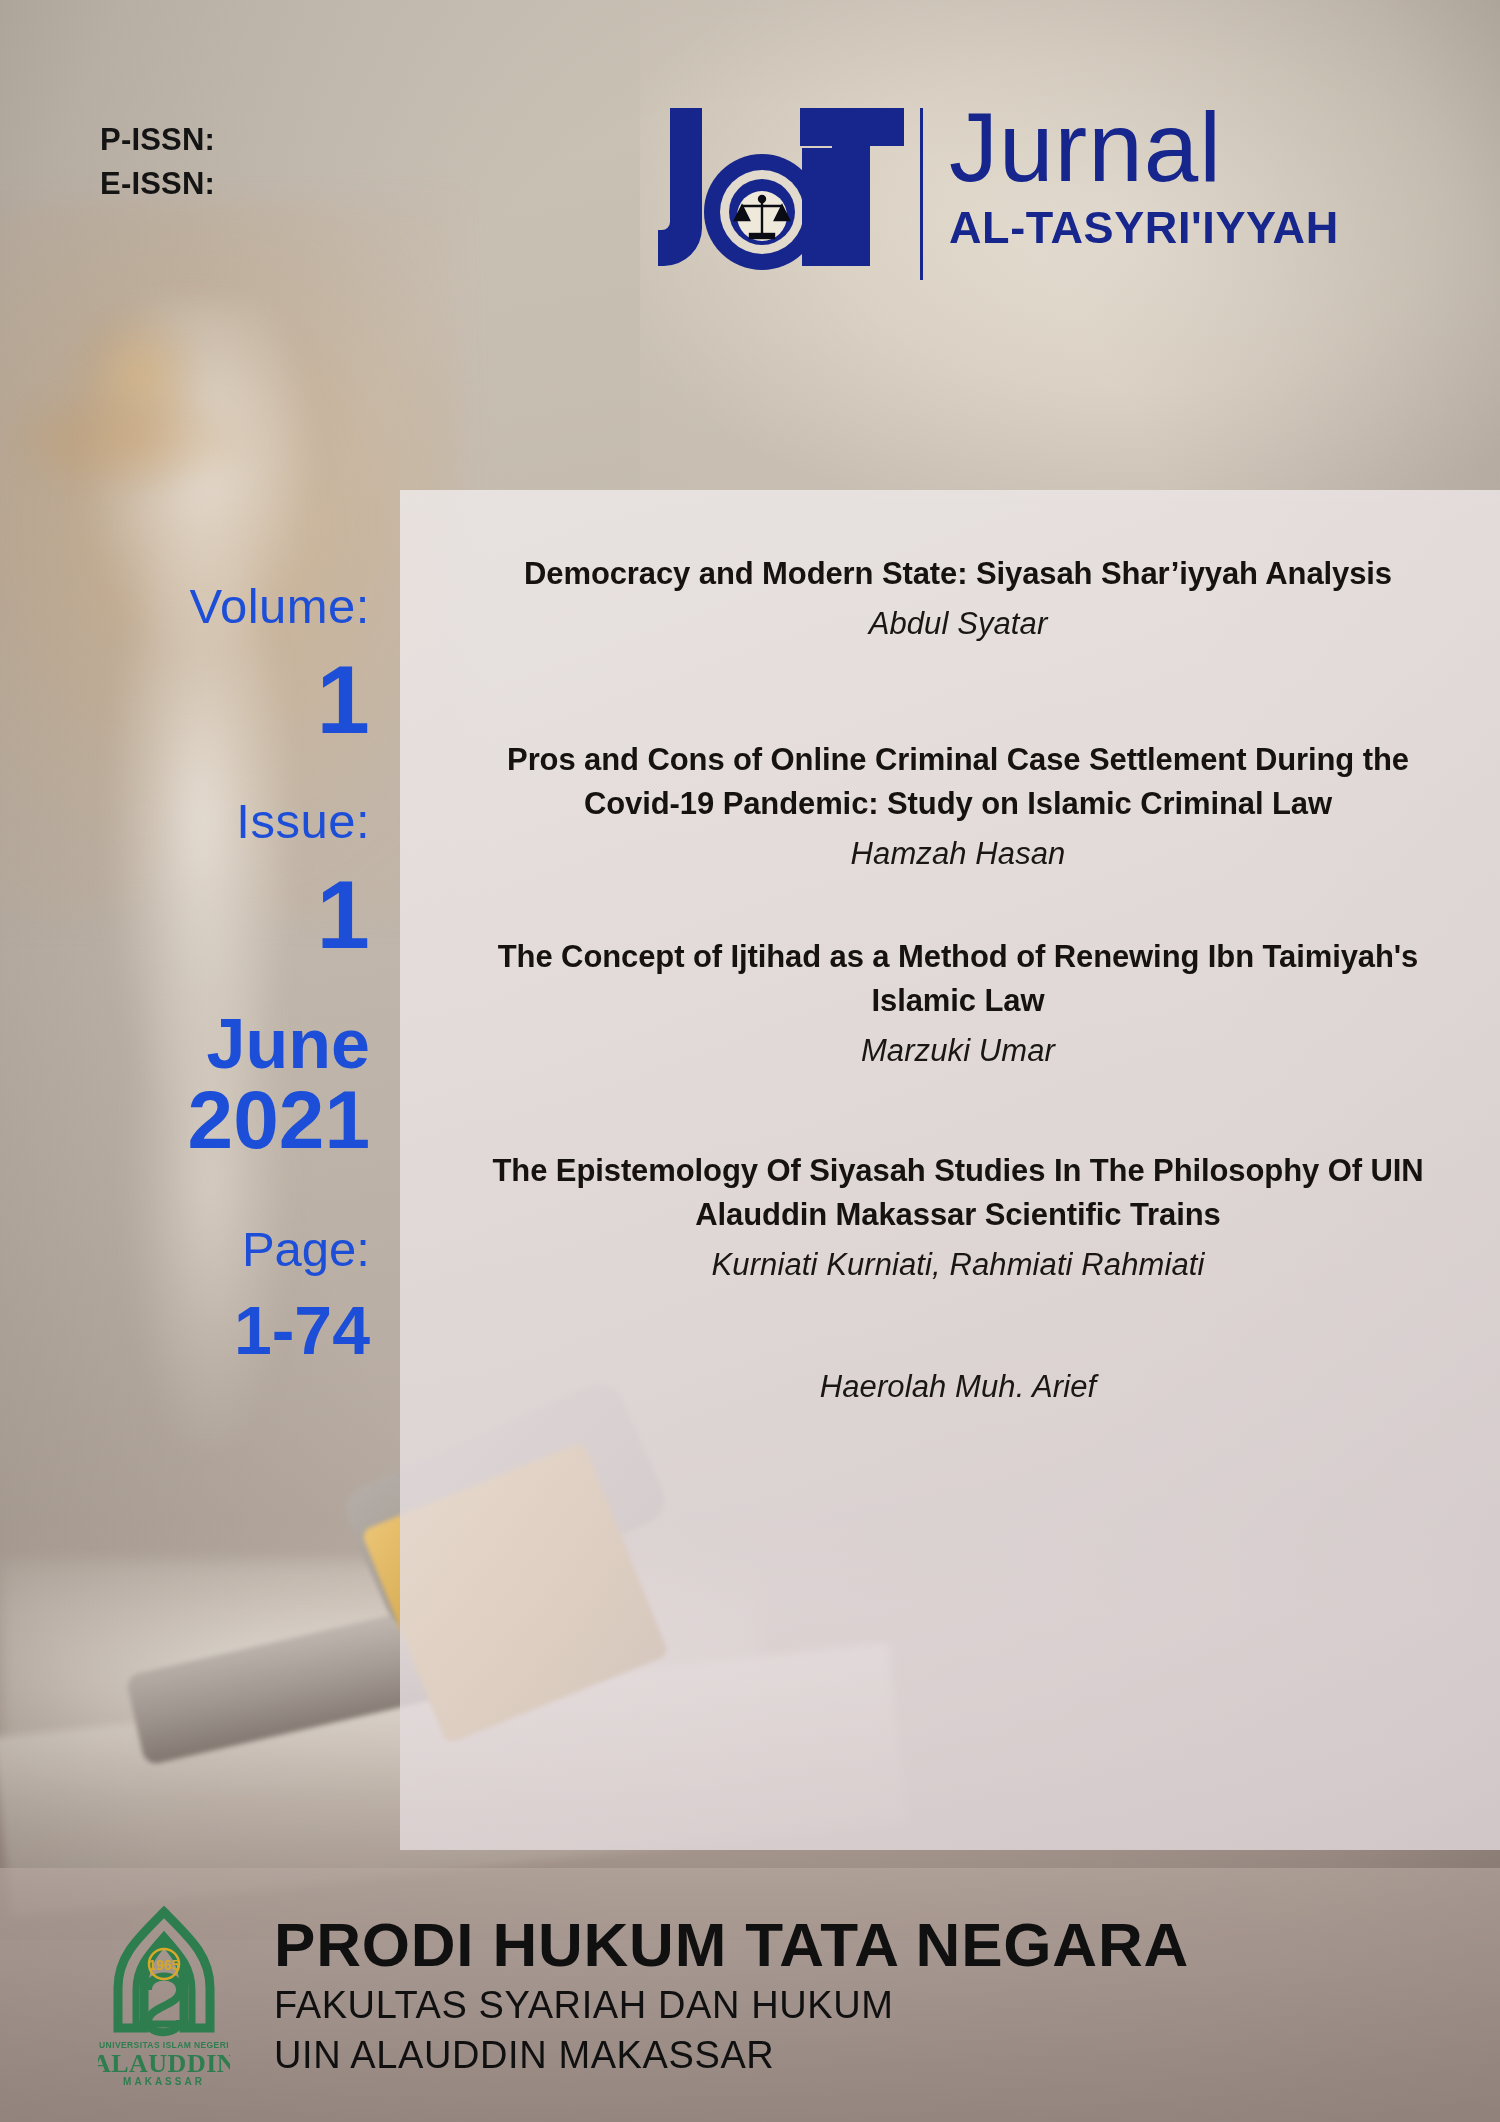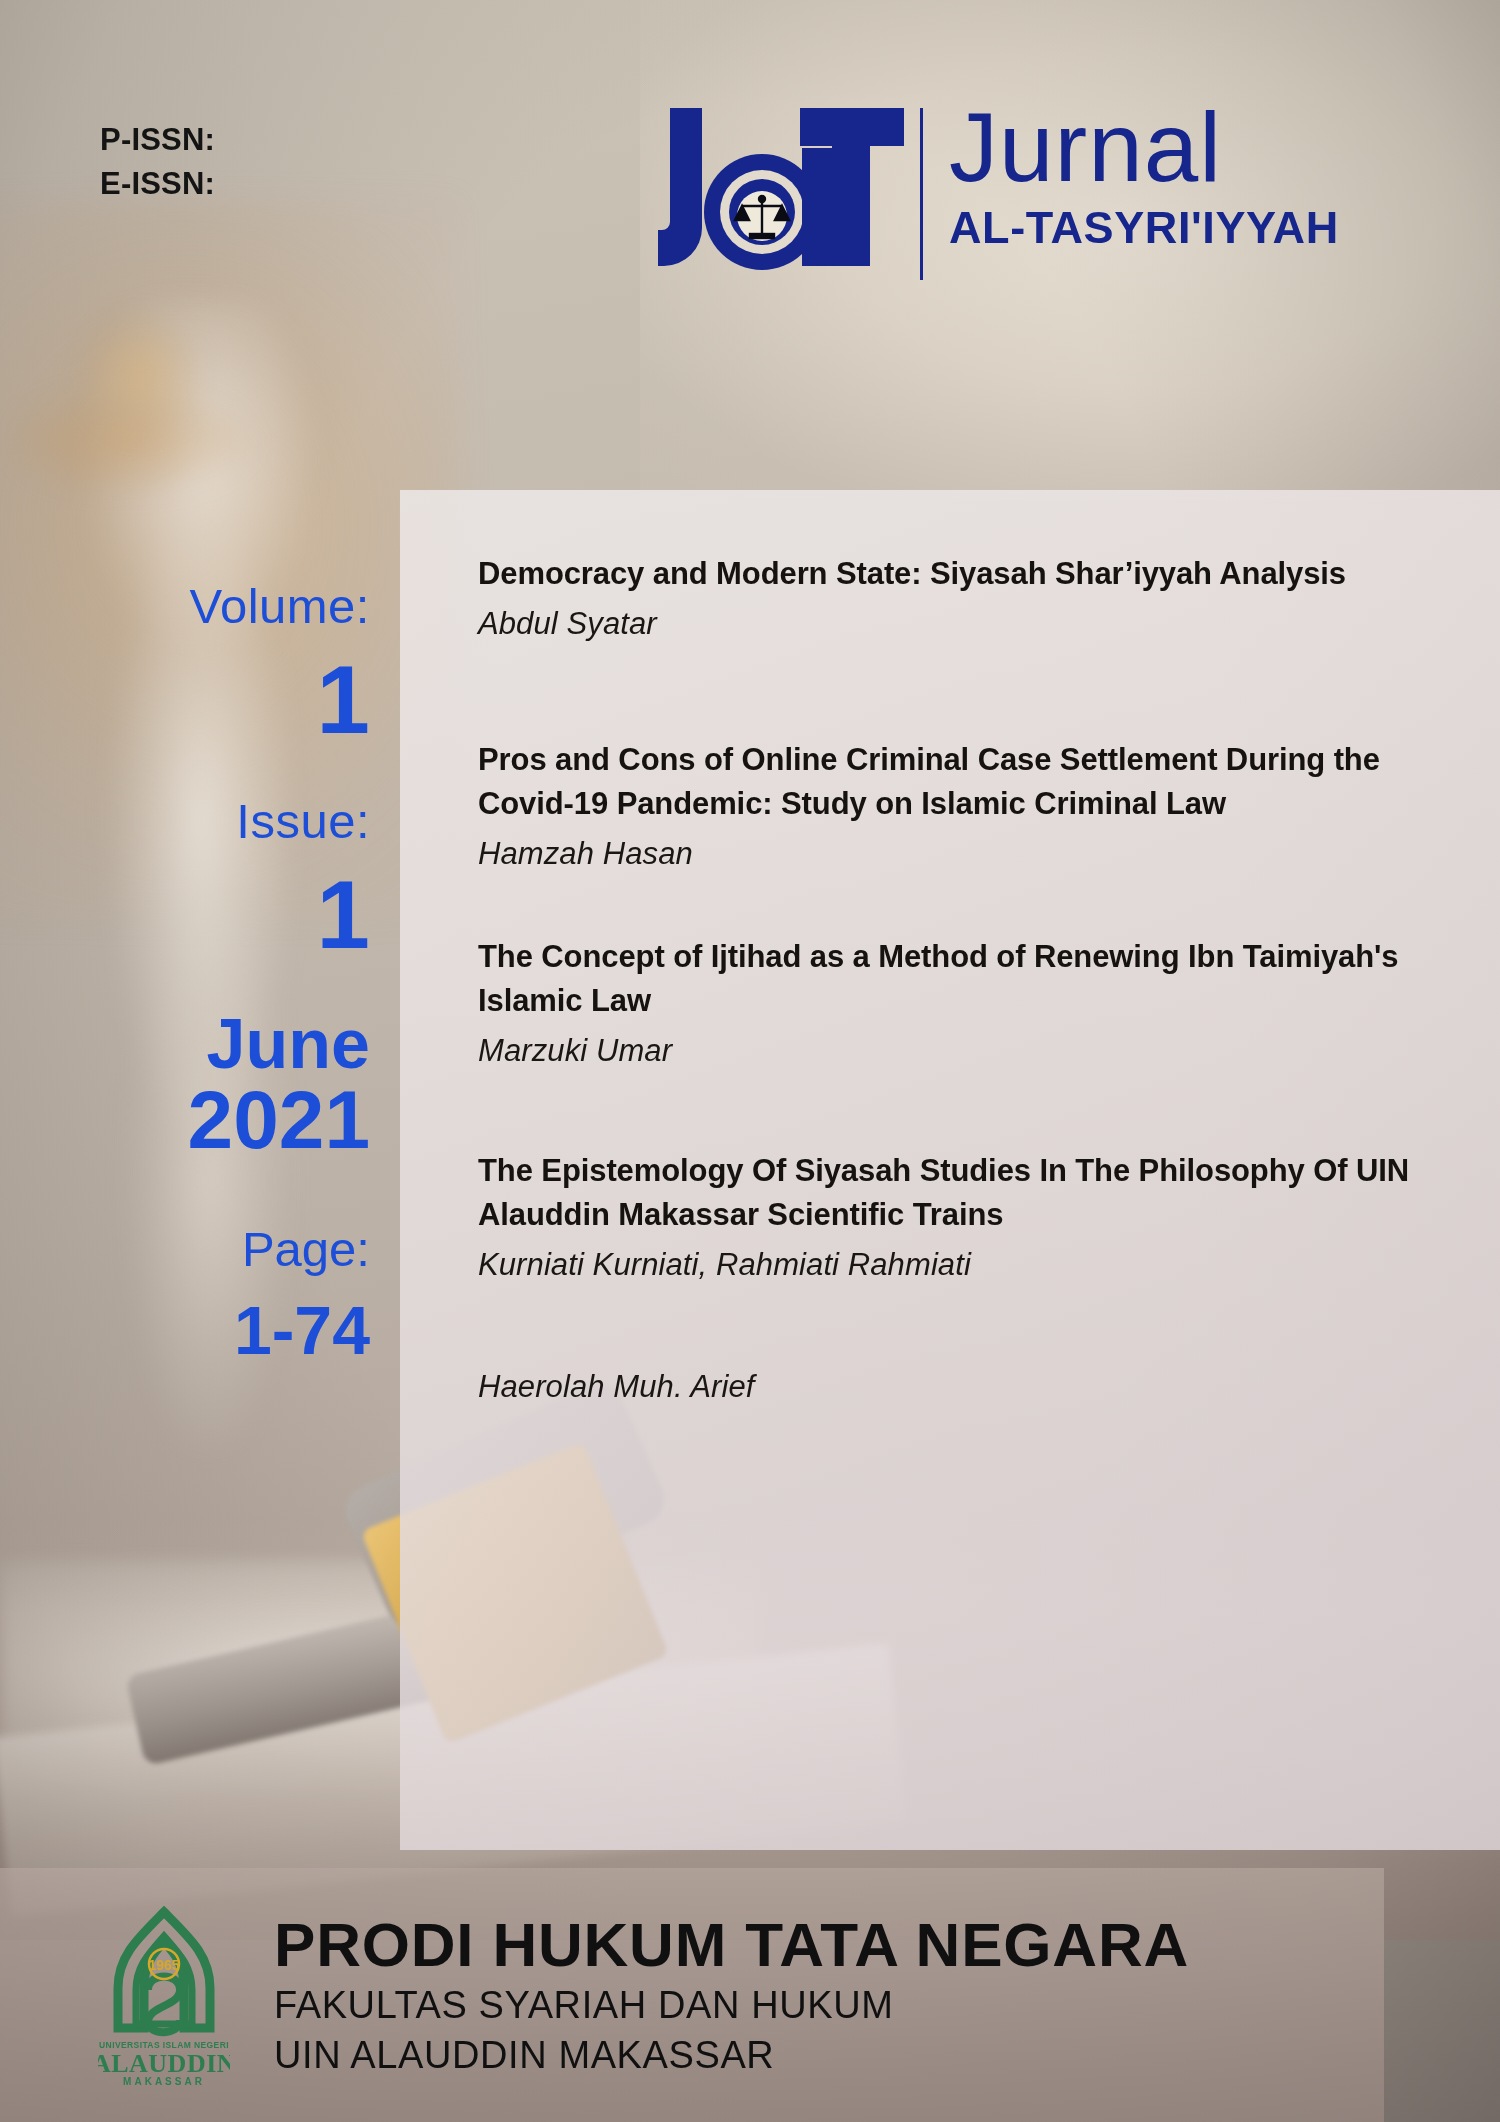--- a/index.html
+++ b/index.html
@@ -200,21 +200,21 @@
     position: absolute;
     left: 400px; top: 490px;
     width: 1100px;
     height: 1360px;
     background: linear-gradient(160deg, rgba(236,231,230,0.88) 0%, rgba(233,226,226,0.86) 30%, rgba(228,219,221,0.84) 60%, rgba(224,214,217,0.82) 100%);
     box-sizing: border-box;
     padding: 62px 62px 40px 78px;
     overflow: hidden;
   }
   .toc-list { display: block; }
-  .article { margin-bottom: 76px; text-align: left; }
+  .article { margin-bottom: 76px; text-align: center; }
   .article:last-child { margin-bottom: 0; }
   .article-title {
     color: #15120f;
     font-size: 31px;
     font-weight: 700;
     line-height: 1.42;
     letter-spacing: -0.1px;
   }
   .article-author {
     color: #1a1713;
@@ -226,21 +226,21 @@
   }
   .a1 { margin-bottom: 96px; }
   .a2 { margin-bottom: 63px; }
   .a3 { margin-bottom: 80px; }
   .a4 { margin-bottom: 86px; }
 
   
   .footer {
     position: absolute;
     left: 0; bottom: 0;
-    width: 1384px;
+    width: 1500px;
     height: 254px;
     background: linear-gradient(180deg, rgba(183,168,160,0.62) 0%, rgba(169,153,146,0.72) 40%, rgba(150,134,128,0.82) 100%);
     display: flex;
     align-items: center;
     padding-left: 98px;
     box-sizing: border-box;
   }
   .seal { width: 132px; height: 186px; flex: 0 0 auto; }
   .footer-text { margin-left: 44px; color: #101010; }
   .footer-l1 {

